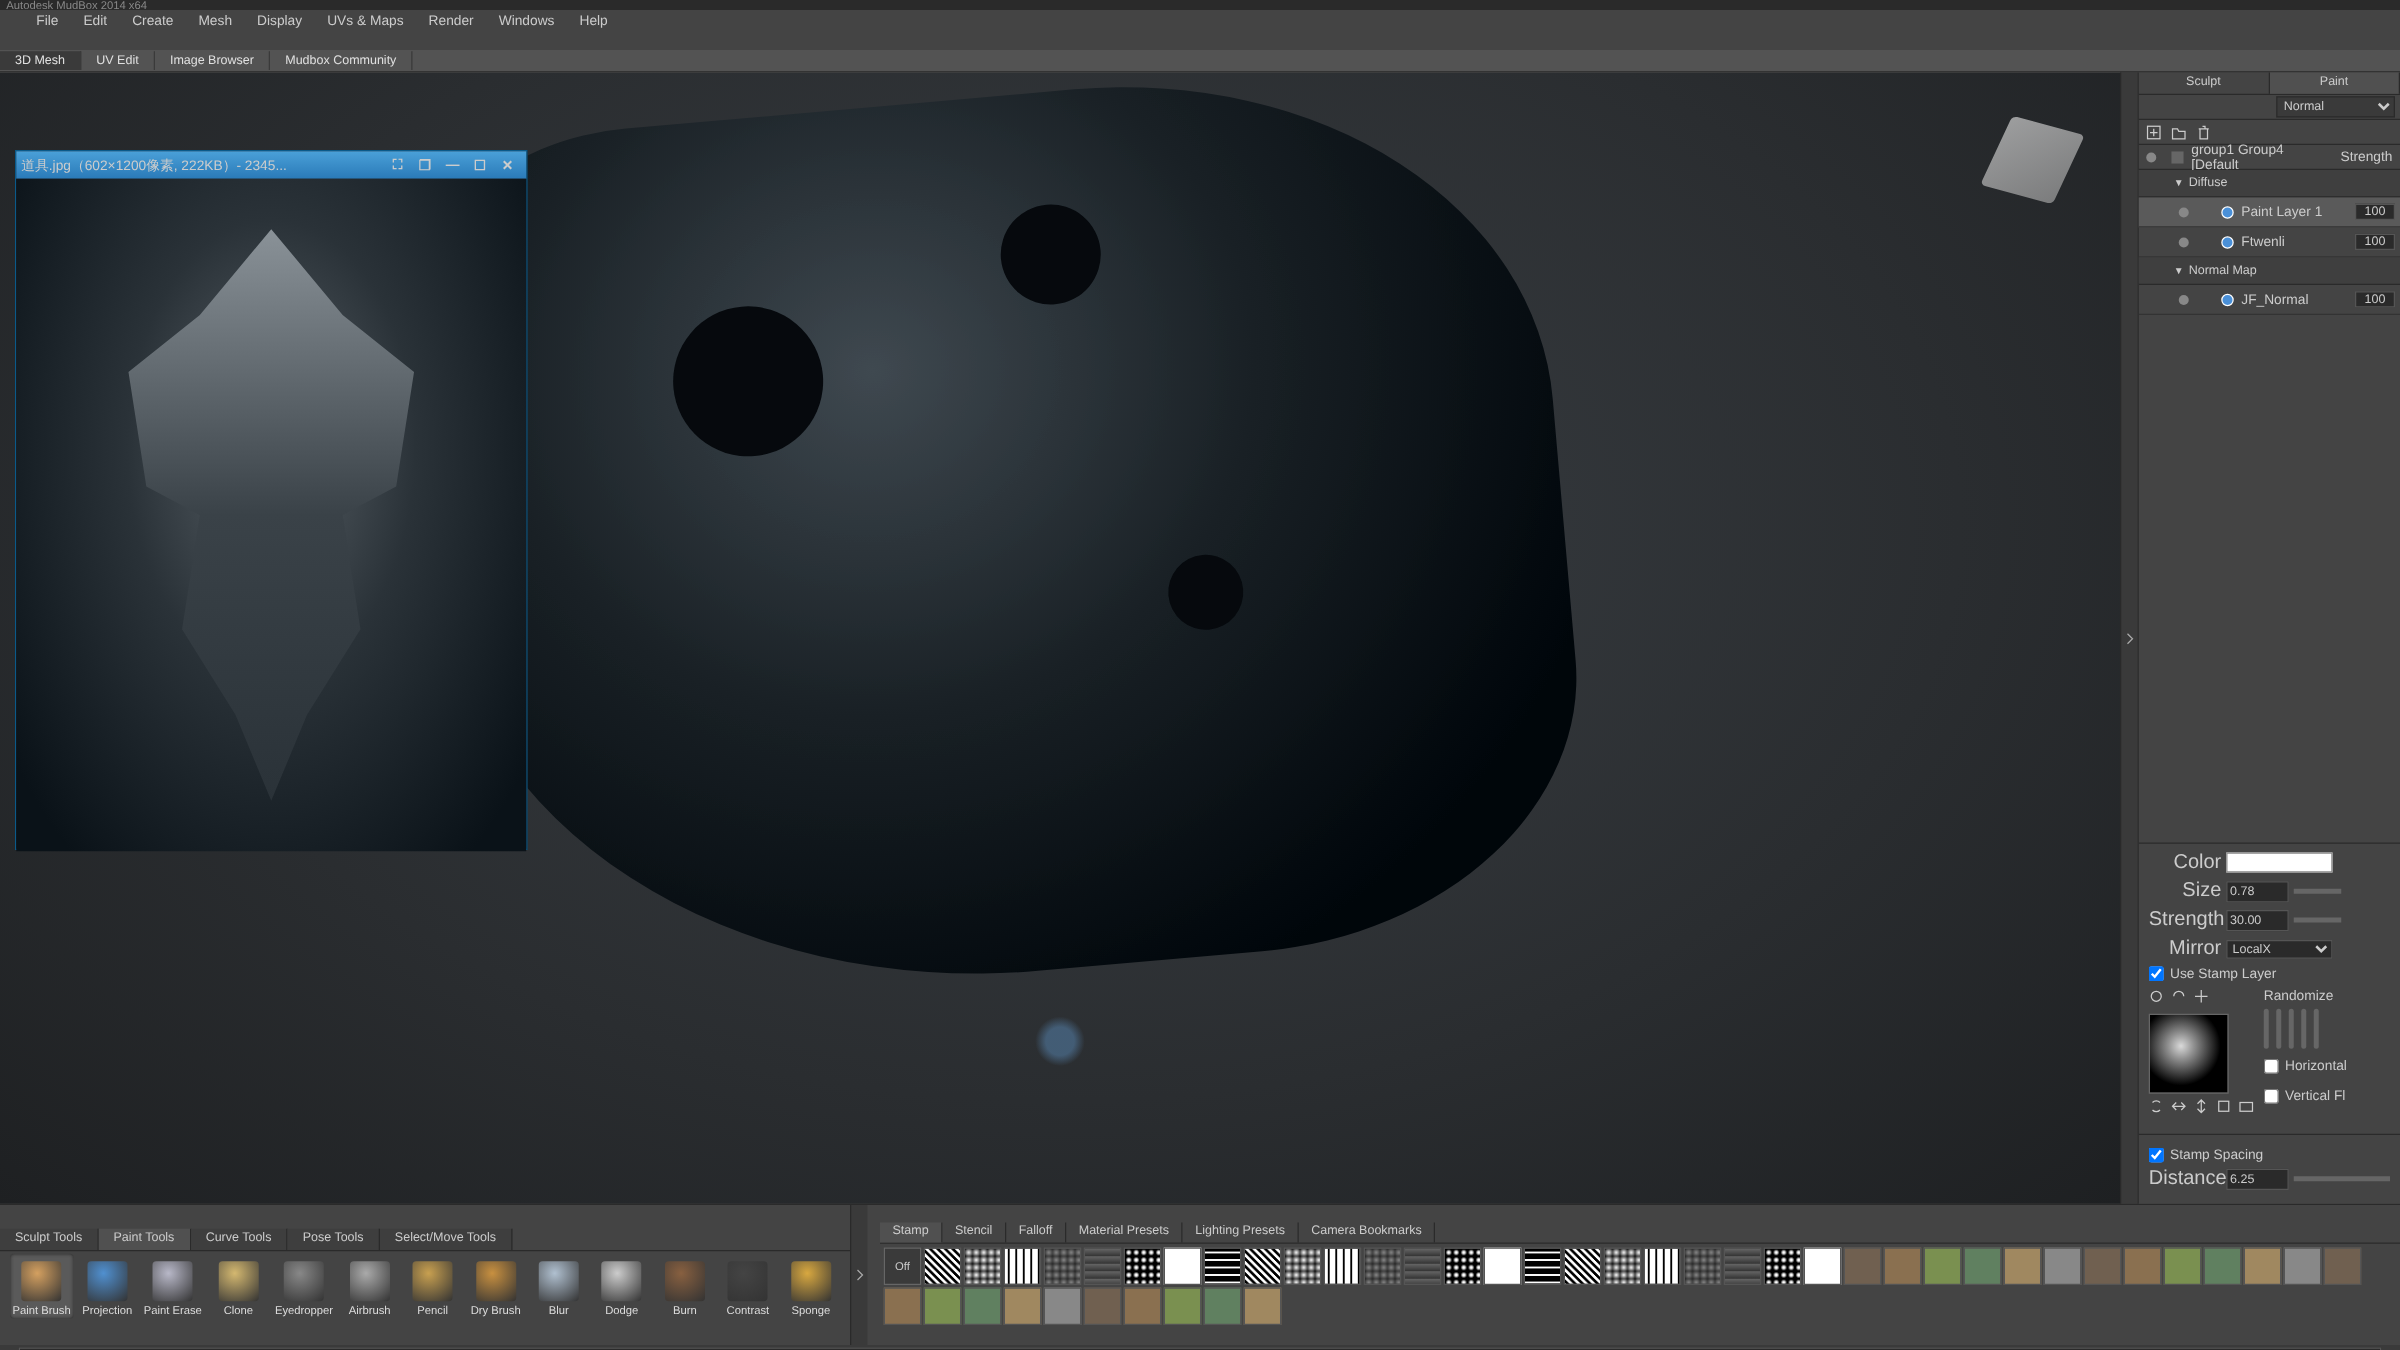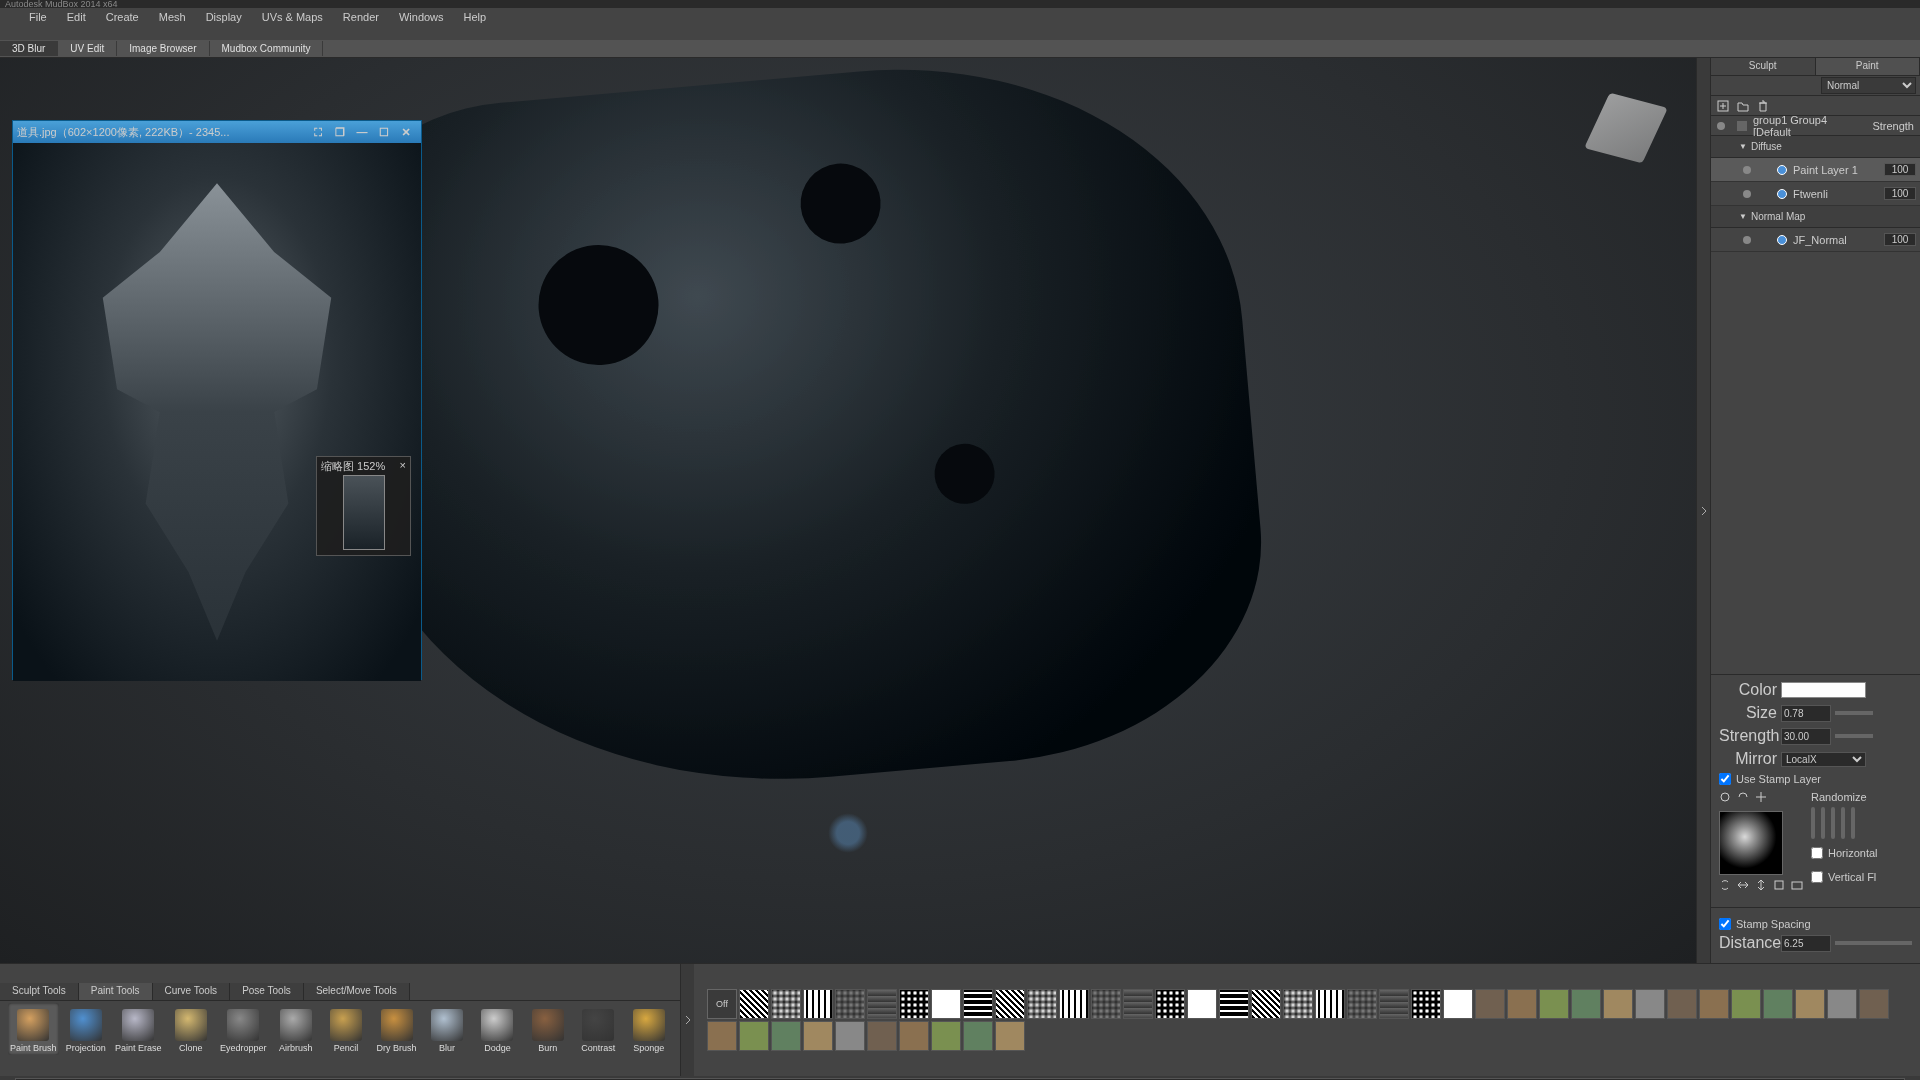--- a/index.html
+++ b/index.html
@@ -90,21 +90,21 @@
     <span>Create</span>
     <span>Mesh</span>
     <span>Display</span>
     <span>UVs &amp; Maps</span>
     <span>Render</span>
     <span>Windows</span>
     <span>Help</span>
   </div>
 
 <div class="viewtabs" id="viewtabs">
-    <span style="background: rgb(58, 58, 58);">3D Blur</span>
+    <span style="background: rgb(58, 58, 58);">3D Mesh</span>
     <span>UV Edit</span>
     <span>Image Browser</span>
     <span>Mudbox Community</span>
   </div>
 
 <div class="main">
   <div class="viewport">
     <div class="viewport-3d">
       <div class="axe-body"></div>
     </div>
@@ -116,27 +116,20 @@
         <div class="refwin-btns">
           <span>⛶</span>
           <span>❐</span>
           <span>—</span>
           <span>☐</span>
           <span>✕</span>
         </div>
       </div>
       <div class="refwin-img">
         <div class="axe-ref"></div>
-        <div class="ref-nav">
-          <div class="ref-nav-header">
-            <span>缩略图 152%</span>
-            <span>×</span>
-          </div>
-          <div class="ref-nav-thumb"></div>
-        </div>
       </div>
     </div>
     <div class="watermark"></div>
   </div>
 
   <div class="rp-toggle">
     <svg width="10" height="10">
         <path d="M3 1l4 4-4 4" stroke="#aaa" fill="none"></path>
       </svg>
   </div>
@@ -346,20 +339,28 @@
             <span>Sponge</span>
           </div>
         </div>
     </div>
     <div class="rp-toggle" style="height:100%">
       <svg width="10" height="10">
           <path d="M3 1l4 4-4 4" stroke="#aaa" fill="none"></path>
         </svg>
     </div>
     <div class="stamparea">
+      <div class="stamptabs" id="stamptabs">
+          <span class="active">Stamp</span>
+          <span class="">Stencil</span>
+          <span class="">Falloff</span>
+          <span class="">Material Presets</span>
+          <span class="">Lighting Presets</span>
+          <span class="">Camera Bookmarks</span>
+        </div>
       <div class="stampgrid" id="stampgrid">
           <div class="off">Off</div>
           <div class="stamp" style="background: linear-gradient(45deg, rgb(255, 255, 255) 25%, rgb(0, 0, 0) 25%, rgb(0, 0, 0) 50%, rgb(255, 255, 255) 50%, rgb(255, 255, 255) 75%, rgb(0, 0, 0) 75%) 0% 0% / 6px 6px;"></div>
           <div class="stamp" style="background: radial-gradient(rgb(255, 255, 255), rgb(0, 0, 0)) 0% 0% / 6px 6px;"></div>
           <div class="stamp" style="background: repeating-linear-gradient(90deg, rgb(255, 255, 255) 0px, rgb(255, 255, 255) 2px, rgb(0, 0, 0) 2px, rgb(0, 0, 0) 4px) 0% 0% / 6px 6px;"></div>
           <div class="stamp" style="background: radial-gradient(circle, rgb(136, 136, 136), rgb(34, 34, 34)) 0% 0% / 6px 6px;"></div>
           <div class="stamp" style="background: linear-gradient(rgb(102, 102, 102), rgb(51, 51, 51)) 0% 0% / 6px 6px;"></div>
           <div class="stamp" style="background: radial-gradient(rgb(255, 255, 255) 20%, rgb(0, 0, 0) 60%) 0% 0% / 6px 6px;"></div>
           <div class="stamp" style="background:  0% 0% / 6px 6px rgb(255, 255, 255);"></div>
           <div class="stamp" style="background: repeating-linear-gradient(0deg, rgb(0, 0, 0) 0px, rgb(0, 0, 0) 2px, rgb(255, 255, 255) 2px, rgb(255, 255, 255) 4px) 0% 0% / 6px 6px;"></div>

